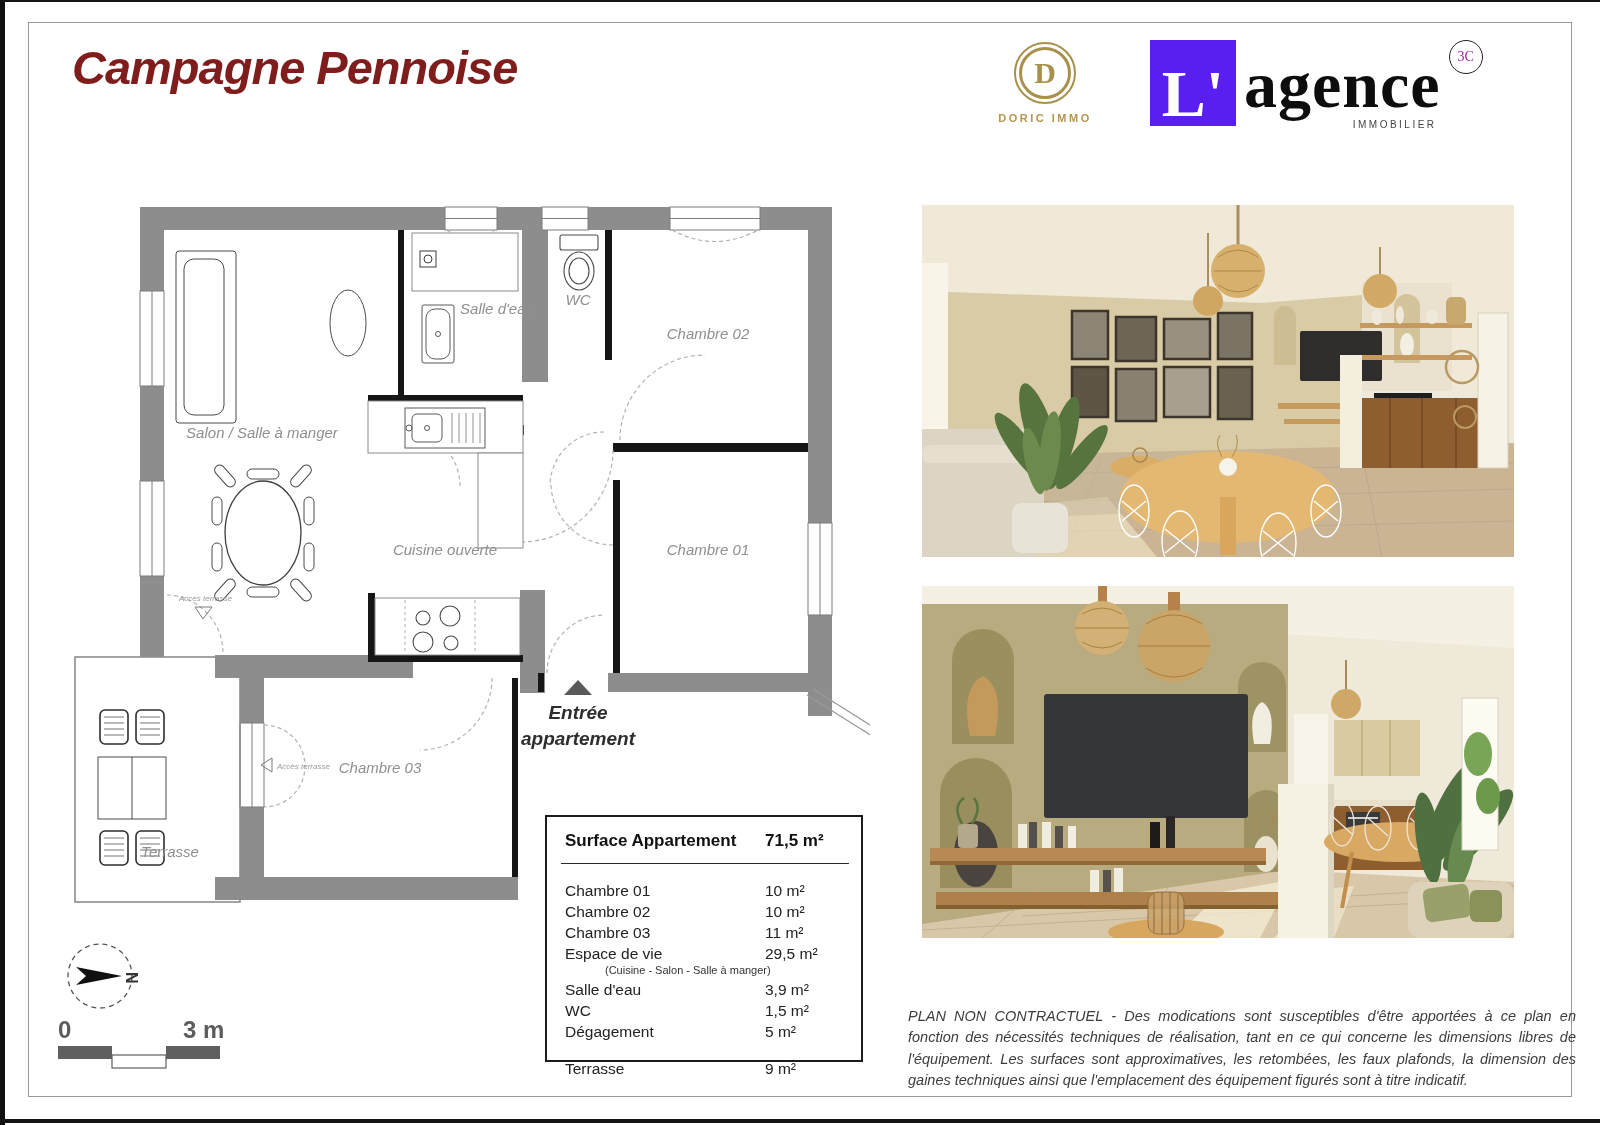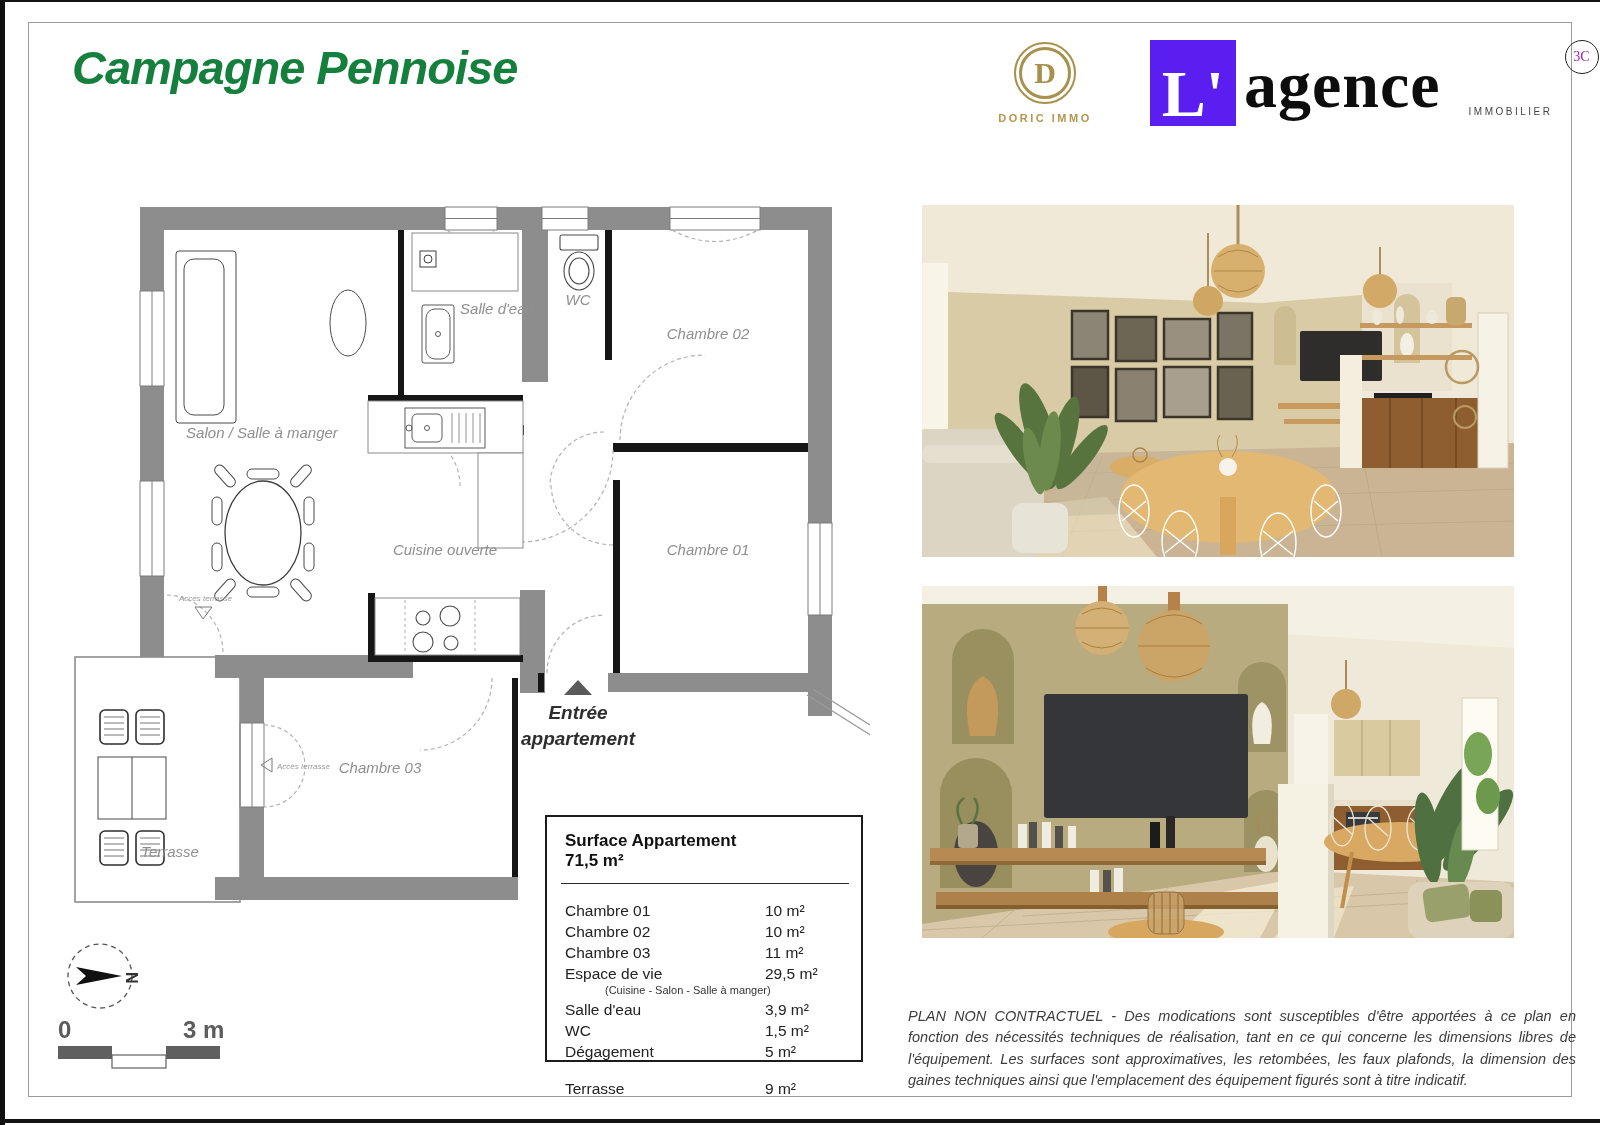--- a/index.html
+++ b/index.html
@@ -8,21 +8,21 @@
     font-family:"Liberation Sans",sans-serif;overflow:hidden;color:#1a1a1a;
   }
   .edge-left{position:absolute;left:0;top:0;width:5px;height:1125px;background:#101010;}
   .edge-top{position:absolute;left:0;top:0;width:1600px;height:2px;background:#141414;}
   .edge-bottom{position:absolute;left:0;top:1119px;width:1600px;height:4px;background:#141414;}
   .frame{position:absolute;left:28px;top:22px;width:1542px;height:1073px;border:1.5px solid #9a9a9a;}
 
   
   .title-block{position:absolute;left:72px;top:40px;}
   .title-block h1{
-    margin:0;font-size:47px;font-weight:bold;font-style:italic;letter-spacing:-1px;color:#15803d;
+    margin:0;font-size:47px;font-weight:bold;font-style:italic;letter-spacing:-1px;color:#7f1d1d;
   }
   .title-block h2{
     margin:8px 0 0 0;font-size:30px;font-weight:bold;font-style:italic;color:#1d1d1d;letter-spacing:-0.5px;
   }
 
   .doric-logo{position:absolute;left:985px;top:42px;width:120px;text-align:center;}
   .doric-circle{
     width:58px;height:58px;margin:0 auto;border:2px solid #a8914c;border-radius:50%;
     display:flex;align-items:center;justify-content:center;position:relative;
   }
@@ -33,21 +33,21 @@
   .doric-initial{font-family:"Liberation Serif",serif;font-weight:bold;font-size:30px;color:#a8914c;}
   .doric-caption{margin-top:8px;font-size:11px;font-weight:bold;letter-spacing:2.5px;color:#b5964a;}
 
   .agence-logo{position:absolute;left:1150px;top:40px;display:flex;align-items:flex-start;}
   .lg-square{
     width:86px;height:86px;background:#5a1ef0;display:flex;align-items:flex-end;justify-content:center;
   }
   .lg-prefix{
     font-family:"Liberation Serif",serif;font-weight:bold;font-size:66px;color:#ffffff;line-height:0.95;
   }
-  .lg-wordcol{display:flex;flex-direction:row;align-items:flex-end;margin-left:8px;margin-top:14px;}
+  .lg-wordcol{display:flex;flex-direction:column;align-items:flex-end;margin-left:8px;margin-top:14px;}
   .lg-word{
     font-family:"Liberation Serif",serif;font-weight:bold;font-size:66px;line-height:0.95;
     color:#0d0d0d;letter-spacing:1px;
   }
   .lg-caption{font-size:10px;letter-spacing:2.5px;color:#444;margin-top:2px;margin-right:4px;padding-left:28px;}
   .lg-badge{
     width:32px;height:32px;border:1.6px solid #222;border-radius:50%;margin-left:8px;
     display:flex;align-items:center;justify-content:center;font-size:14px;color:#a21caf;
     font-family:"Liberation Serif",serif;
   }
@@ -56,21 +56,21 @@
   .plan{position:absolute;left:60px;top:195px;width:810px;height:745px;}
   .plan svg{width:100%;height:100%;font-family:"Liberation Sans",sans-serif;}
   .compass{position:absolute;left:58px;top:936px;width:96px;height:82px;}
   .scalebar{position:absolute;left:55px;top:1014px;width:180px;height:64px;}
 
   
   .surface-table{
     position:absolute;left:545px;top:815px;width:318px;height:247px;background:#fff;
     border:2px solid #1c1c1c;box-sizing:border-box;padding:14px 16px 10px 18px;
   }
-  .st-header{display:flex;font-weight:bold;font-size:17px;color:#111;flex-direction:column;}
+  .st-header{display:flex;font-weight:bold;font-size:17px;color:#111;}
   .st-header .lbl{width:200px;}
   .st-rule{border:none;border-top:1.6px solid #2a2a2a;margin:12px -4px 16px -4px;}
   .st-row{display:flex;font-size:15.5px;line-height:21px;color:#222;}
   .st-row .lbl{width:200px;}
   .st-row.note{font-size:11px;line-height:13px;color:#333;margin:0 0 2px 0;justify-content:center;}
   .st-row.gap{margin-top:16px;}
 
   
   .photo{position:absolute;left:922px;width:592px;height:352px;overflow:hidden;}
   .photo.top{top:205px;}

